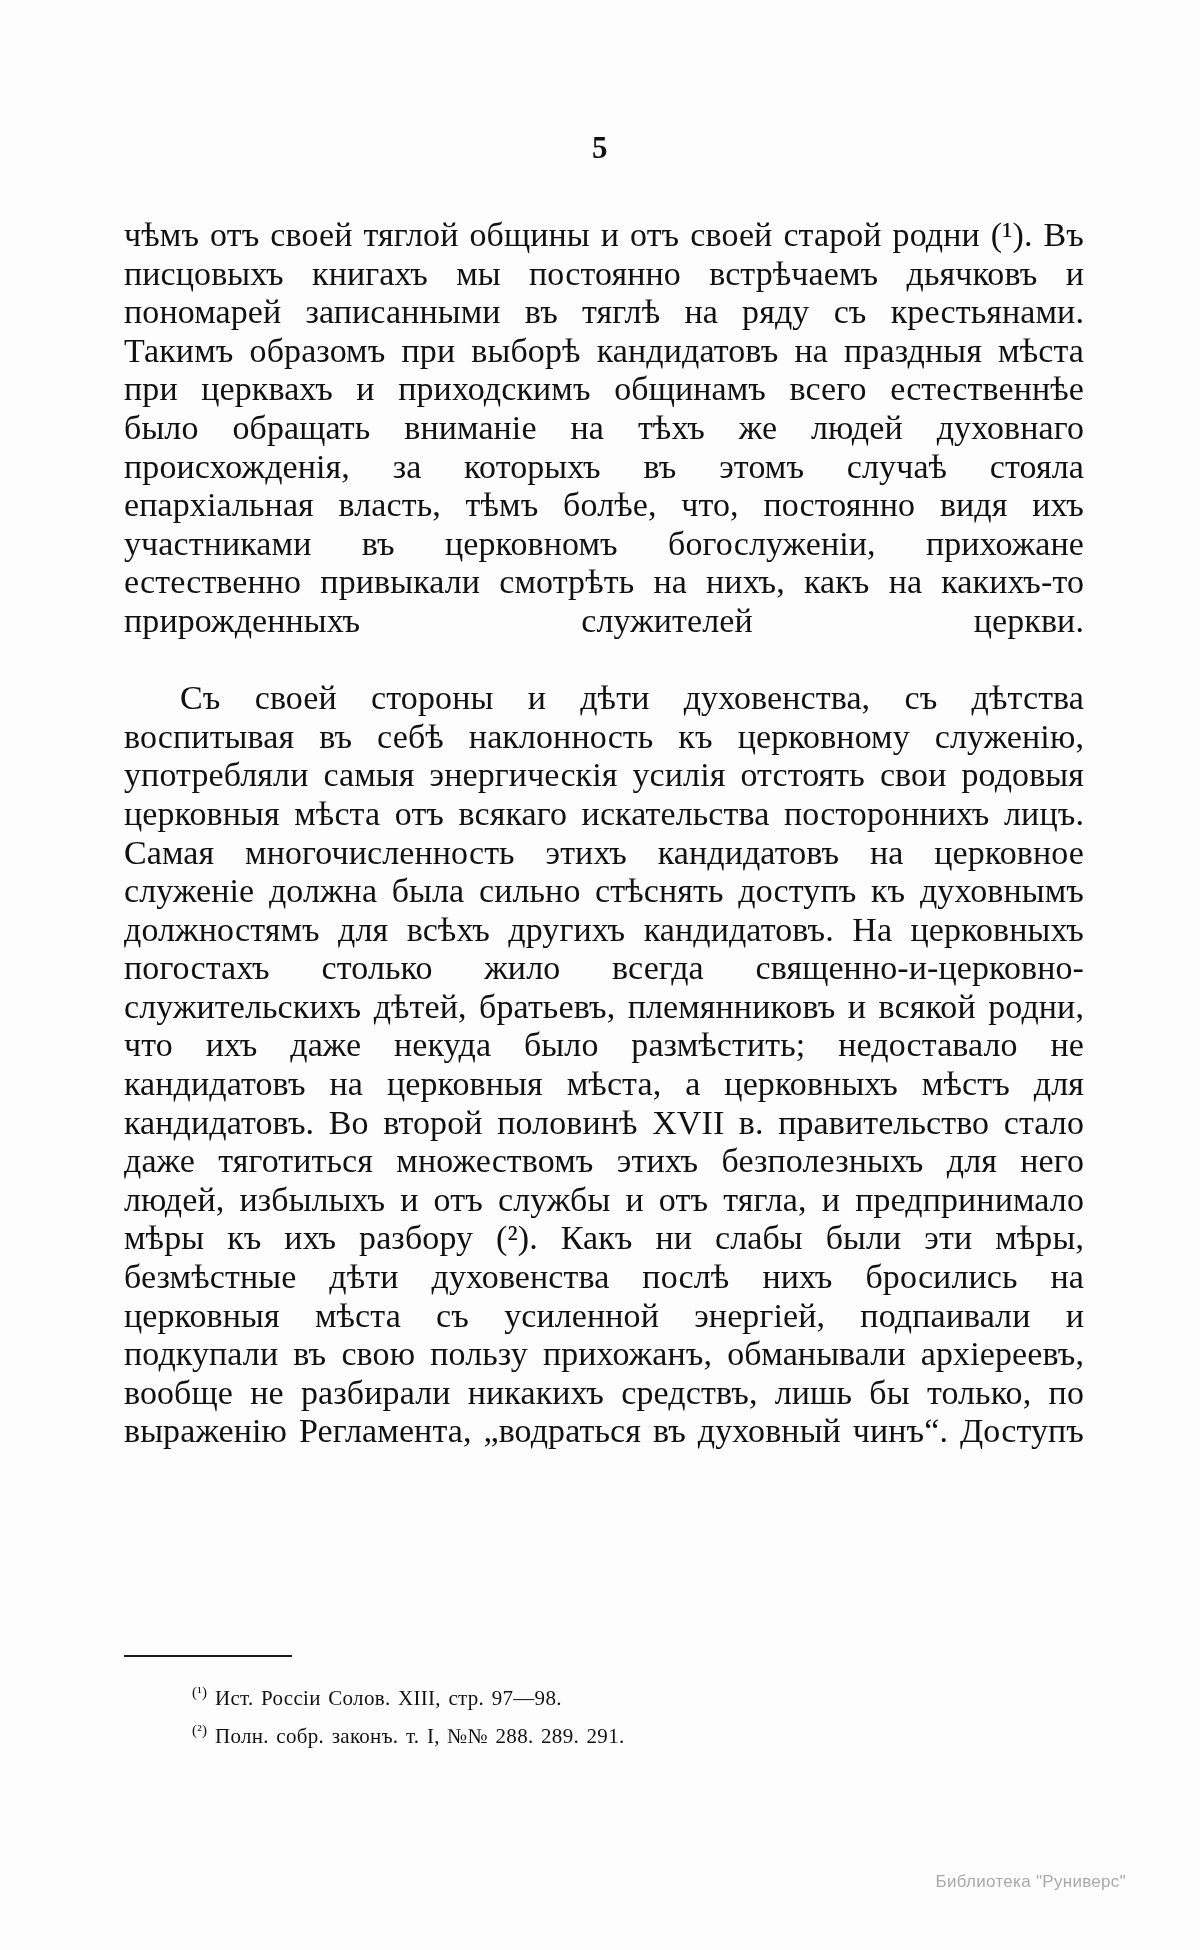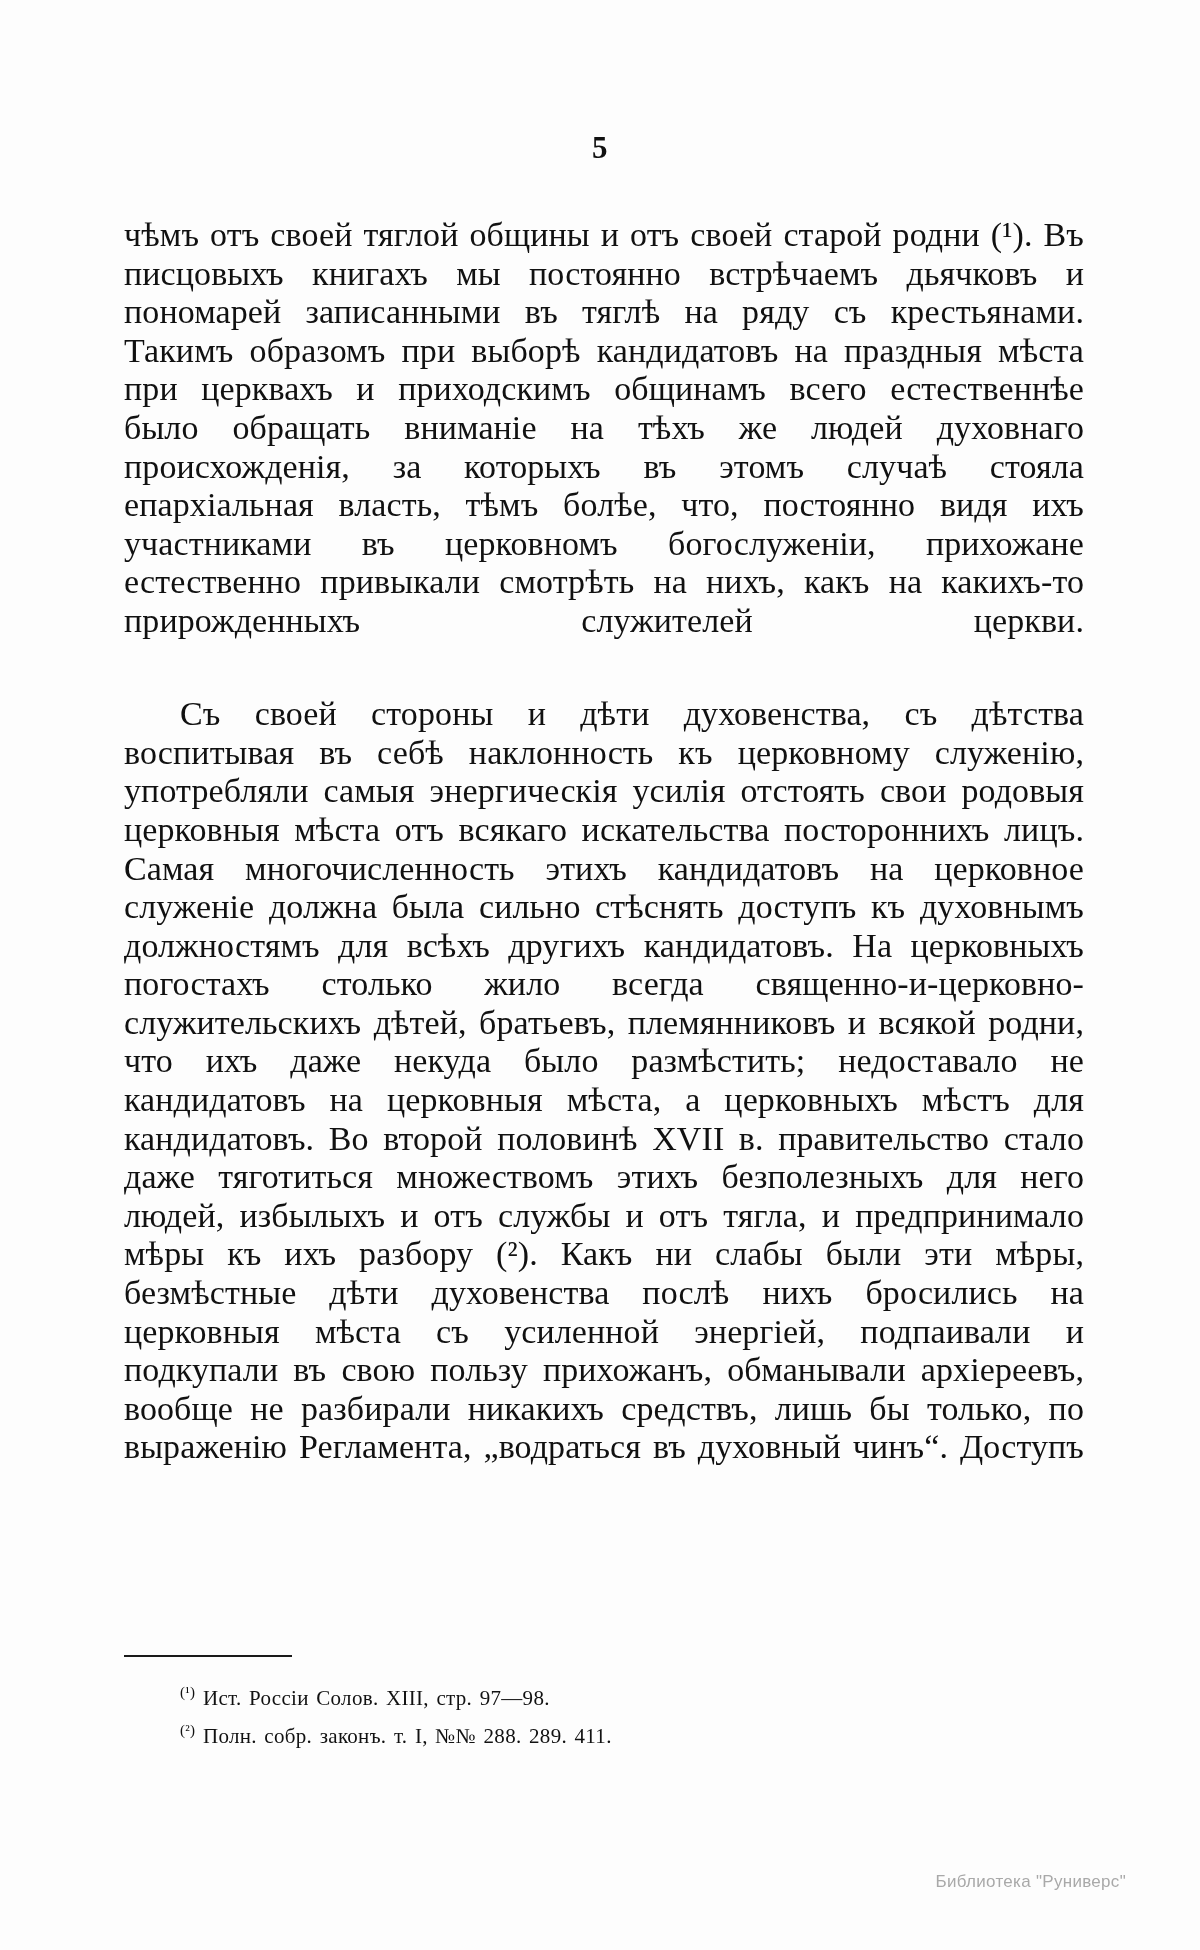--- a/index.html
+++ b/index.html
@@ -41,21 +41,21 @@
   p.para {
     margin: 0;
     font-size: 34px;
     line-height: 38.6px;
     text-align: justify;
     text-justify: inter-word;
     letter-spacing: 0.1px;
     word-spacing: 1px;
   }
   p.para + p.para {
-    margin-top: 16px;
+    margin-top: 0px;
     font-family: Liberation Serif, serif;
   }
   p.para.indent {
     text-indent: 56px;
   }
   
   p.para::after {
     content: "";
     display: inline-block;
     width: 100%;
@@ -63,21 +63,21 @@
   .footnote-rule {
     position: absolute;
     left: 124px;
     top: 1655px;
     width: 168px;
     height: 2px;
     background: #1a1a1a;
   }
   .footnotes {
     position: absolute;
-    left: 120px;
+    left: 132px;
     top: 1676px;
     width: 960px;
   }
   .footnote {
     font-size: 21px;
     line-height: 32px;
     letter-spacing: 0.3px;
     word-spacing: 2px;
     padding-left: 72px;
     text-indent: -12px;
@@ -111,19 +111,19 @@
 
   <div class="footnote-rule"></div>
 
   <div class="footnotes">
     <div class="footnote">
       <span class="fn-mark">(¹)</span>
       <span>Ист. Россіи Солов. XIII, стр. 97—98.</span>
     </div>
     <div class="footnote">
       <span class="fn-mark">(²)</span>
-      <span>Полн. собр. законъ. т. I, №№ 288. 289. 411.</span>
+      <span>Полн. собр. законъ. т. I, №№ 288. 289. 291.</span>
     </div>
   </div>
 
   <div class="watermark">Библиотека "Руниверс"</div>
 
 </div>
 
 </body></html>

